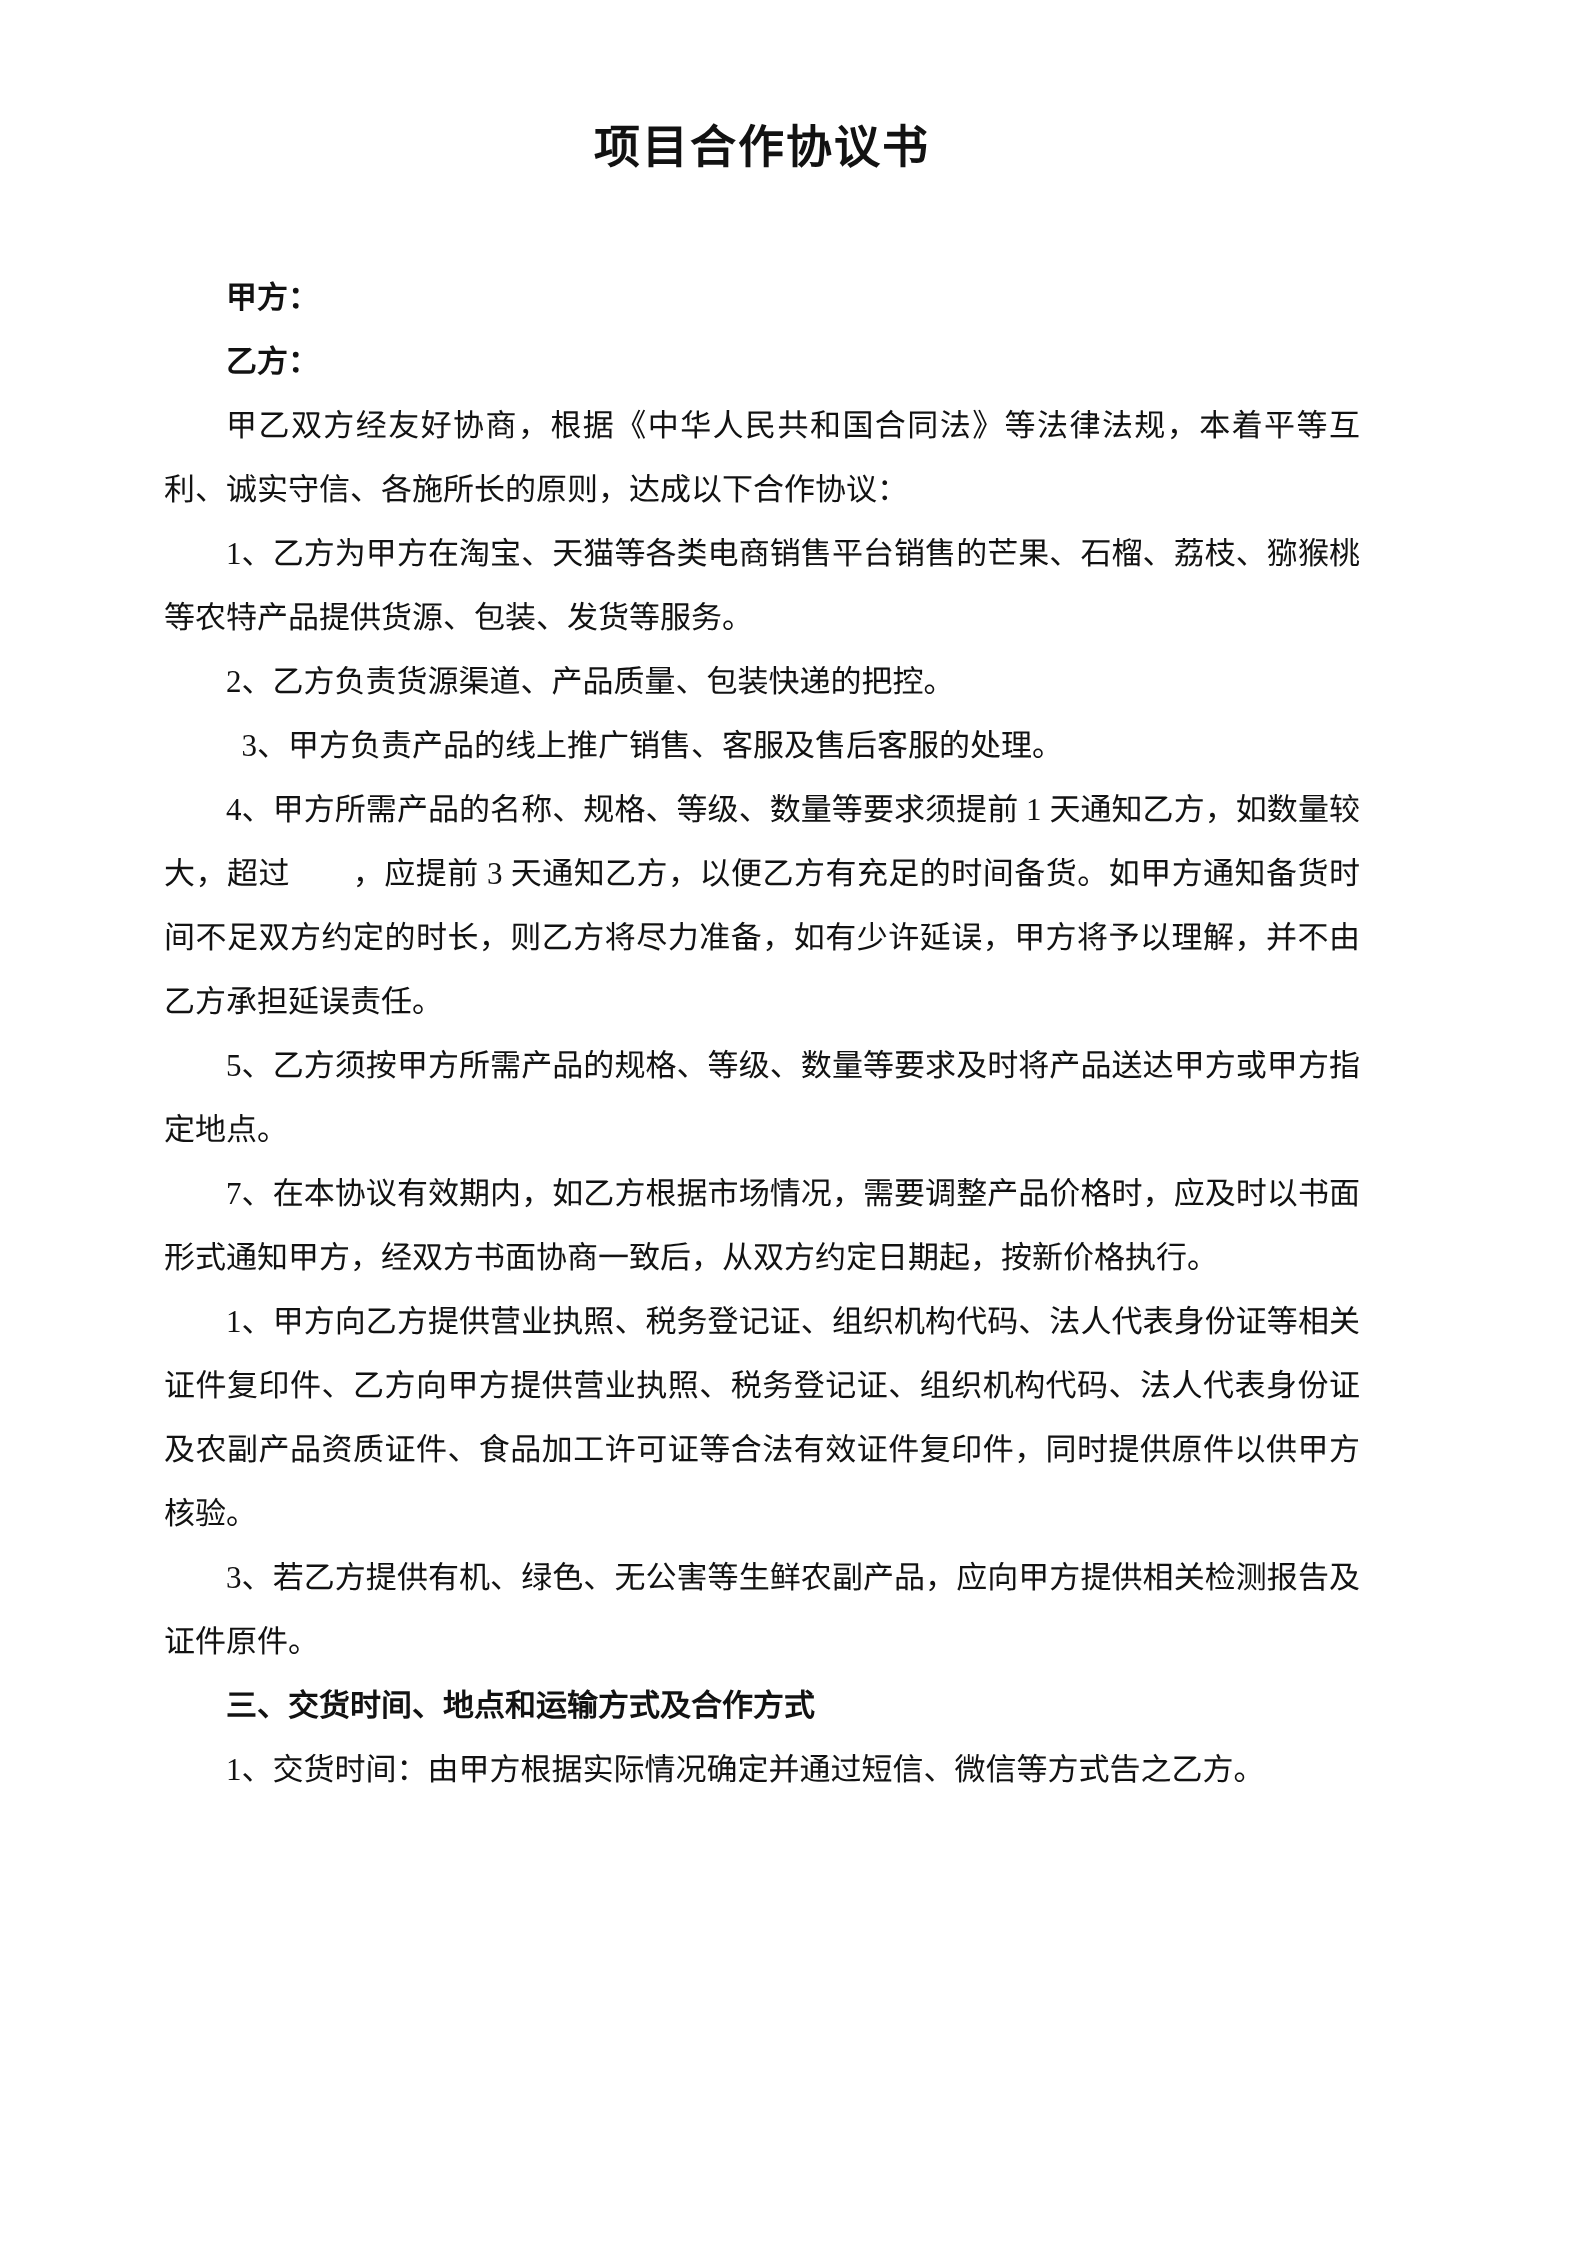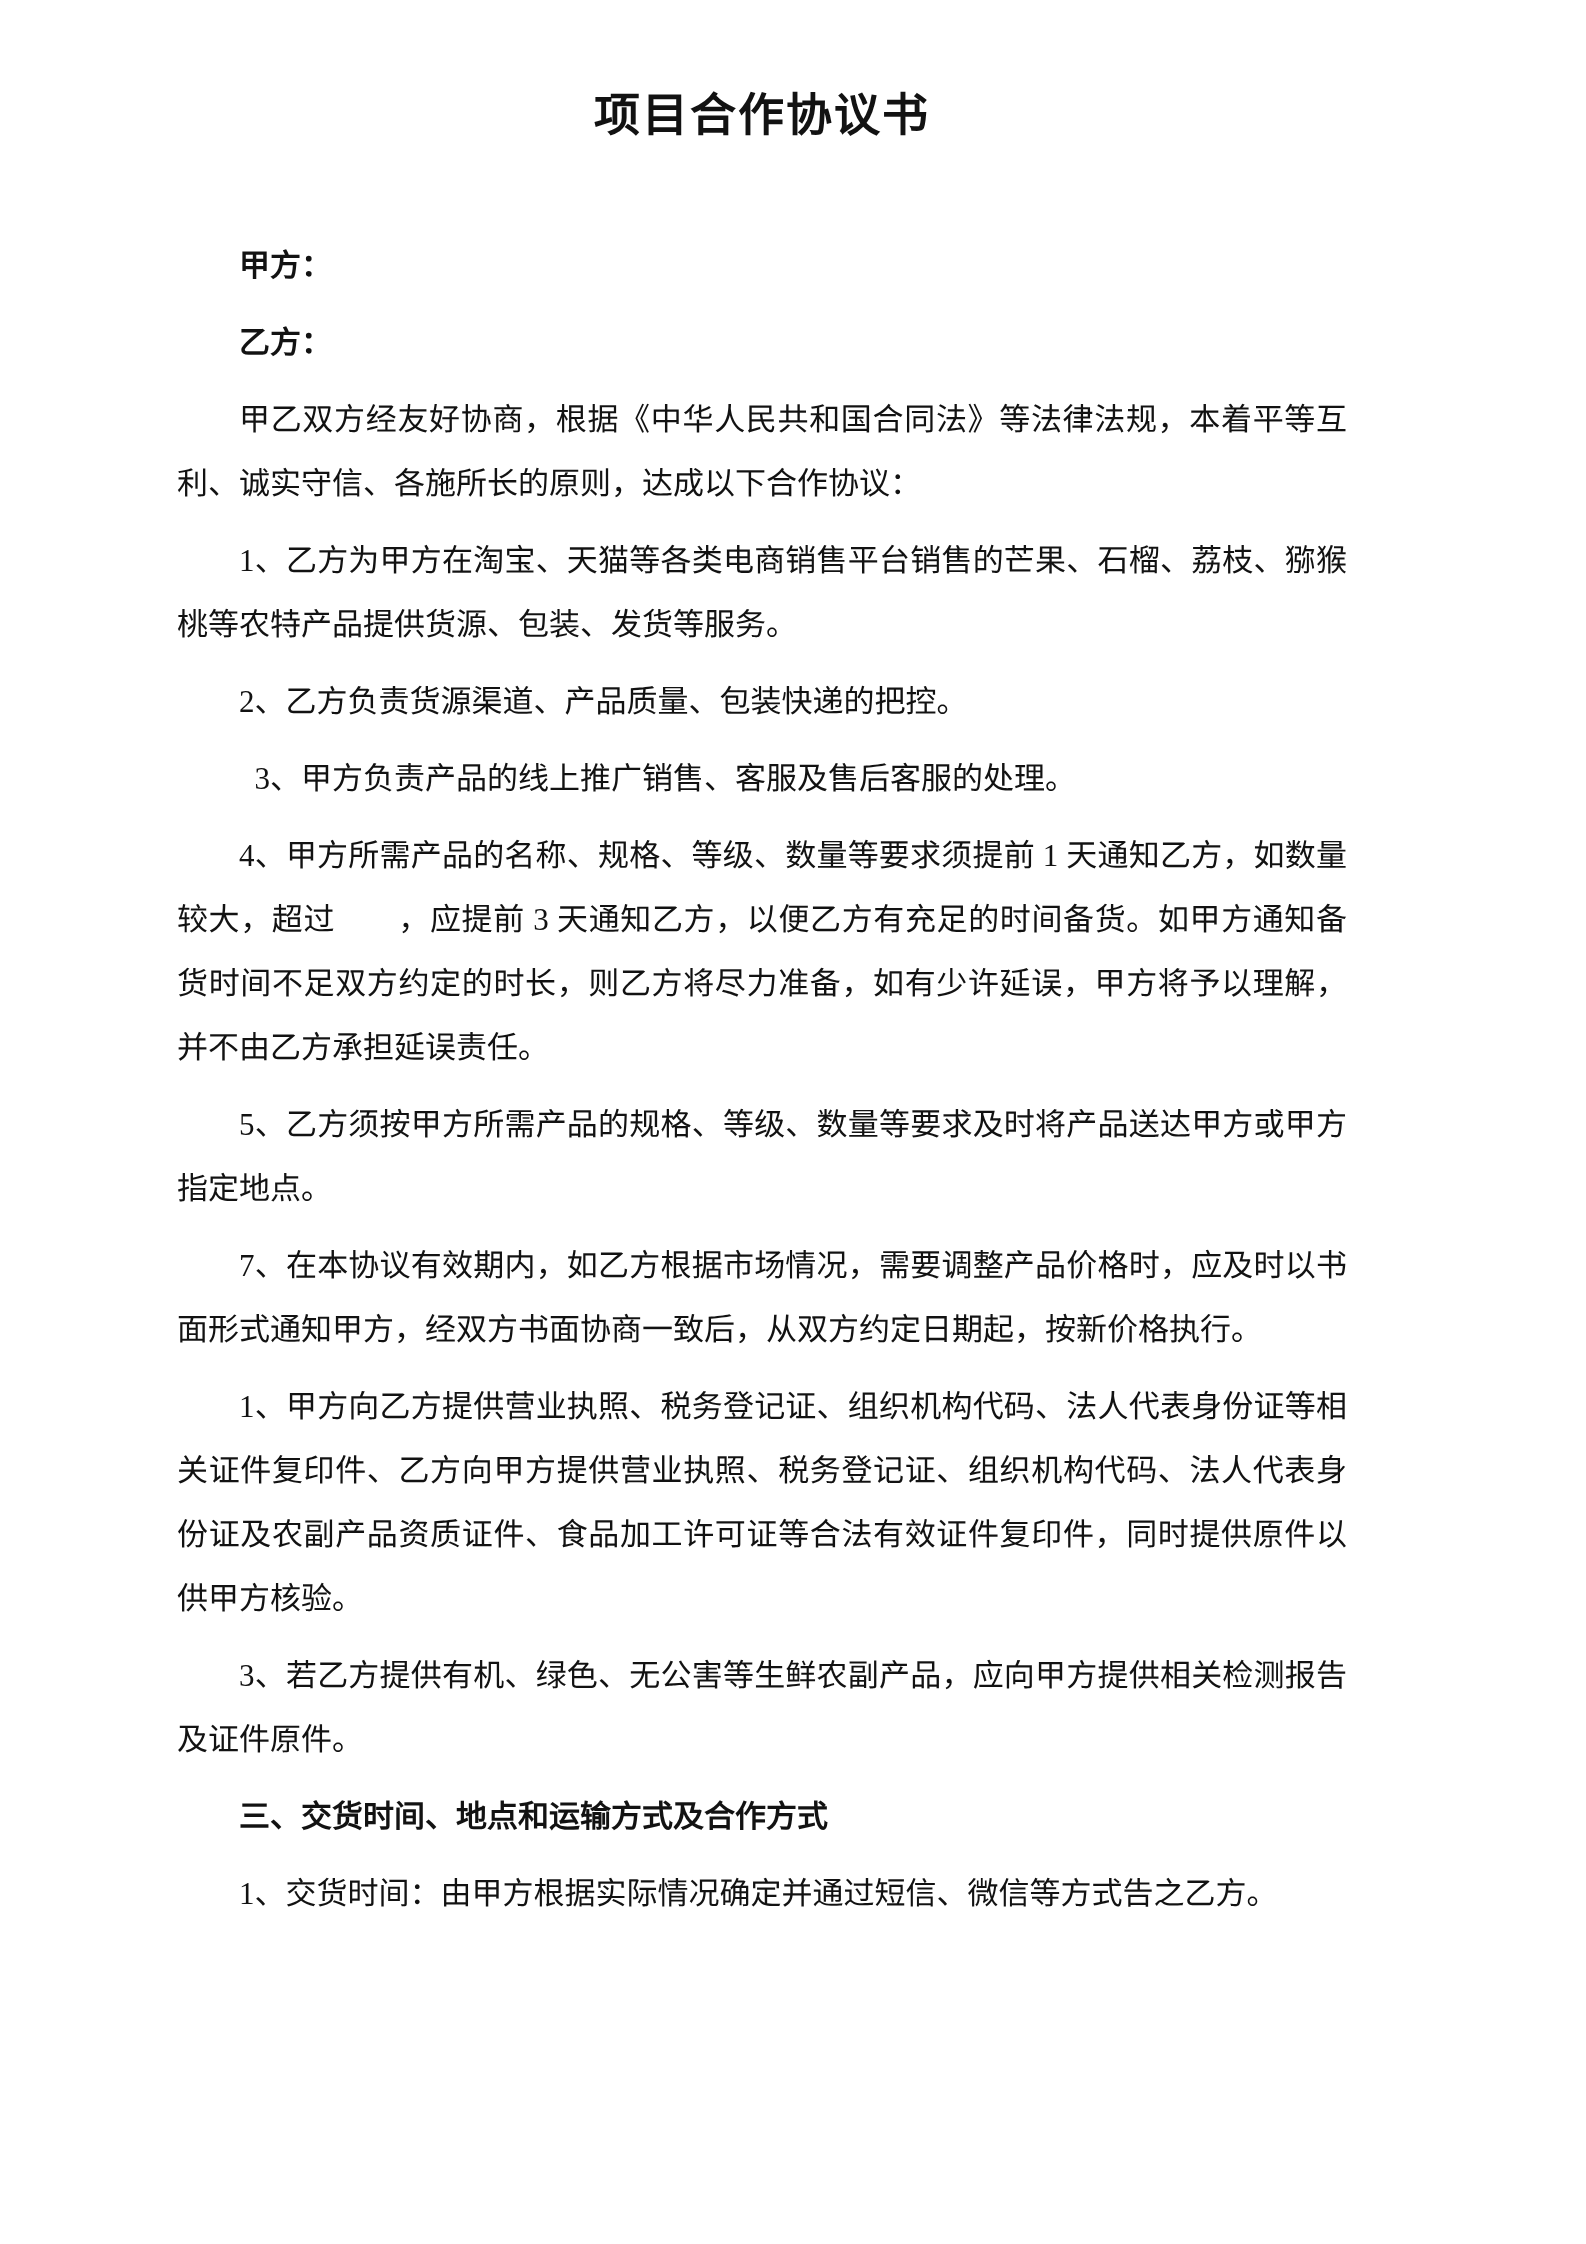--- a/index.html
+++ b/index.html
@@ -14,34 +14,34 @@
     background: #ffffff;
     overflow: hidden;
     font-family: "Liberation Serif", "DejaVu Serif", serif;
     color: #121212;
   }
   .content {
     padding: 0 226px 0 164px; 
   }
   .doc-title {
     margin: 0;
-    padding-top: 88px;
+    padding-top: 120px;
     font-size: 46px;
     line-height: 56px;
     font-weight: bold;
     text-align: center;
     letter-spacing: 2px;
   }
   .body-text {
     margin-top: 90px;
     font-size: 31px;
     line-height: 64px;
   }
   .para {
-    margin: 13px;
+    margin: 0;
     text-indent: 2em;
     text-align: justify;
     text-justify: inter-ideograph;
     word-break: break-all;
   }
   .para.bold {
     font-weight: bold;
   }
   .para.indent-extra {
     text-indent: 2.5em;

